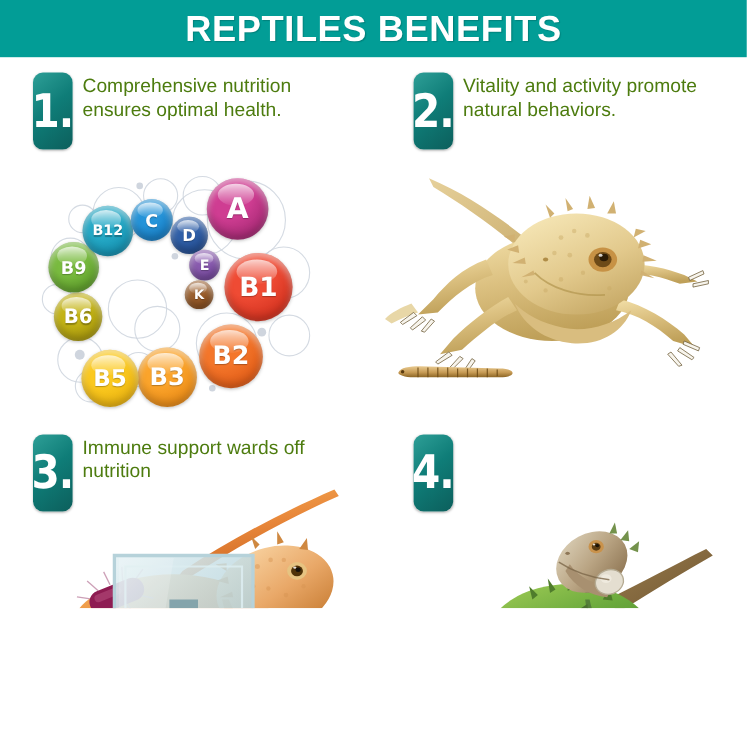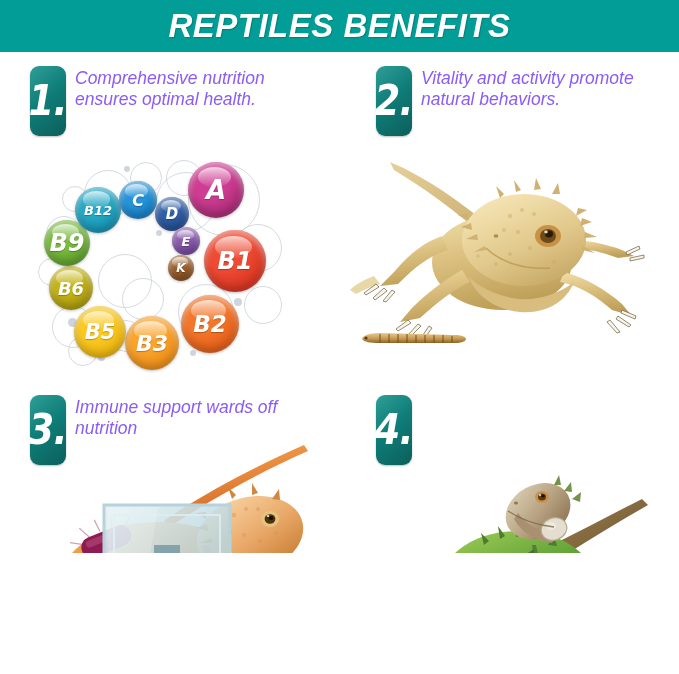--- a/index.html
+++ b/index.html
@@ -10,21 +10,20 @@
   }
   body {
     font-family: "Liberation Sans", sans-serif;
   }
   #page {
     position: relative;
     width: 679px;
     height: 553px;
     background: #ffffff;
     overflow: hidden;
-    font-style: italic;
   }
 
   
   #header-band {
     position: absolute;
     left: 0; top: 0;
     width: 679px;
     height: 52px;
     background: #029d96;
     display: flex;
@@ -77,21 +76,21 @@
   .badge-num {
     color: #ffffff;
     font-size: 42px;
     font-weight: bold;
     line-height: 1;
     font-family: "DejaVu Sans", sans-serif;
     letter-spacing: -1px;
     transform: scaleX(0.88);
   }
   .panel-text {
-    color: #8b5cf6;
+    color: #4d7c0f;
     font-size: 17.5px;
     line-height: 21px;
     font-weight: normal;
     max-width: 215px;
     padding-top: 2px;
     white-space: pre-line;
   }
 
   
   .art {
@@ -203,27 +202,27 @@
           </div>
           <div class="vit" style="left: 166px; top: 72px; width: 62px; height: 62px; font-size: 24px; background: radial-gradient(circle at 34% 26%, rgb(239, 75, 52) 0%, rgb(239, 75, 52) 38%, rgb(195, 36, 20) 100%);">
             <span>B1</span>
           </div>
           <div class="vit" style="left: 143px; top: 137px; width: 58px; height: 58px; font-size: 23px; background: radial-gradient(circle at 34% 26%, rgb(244, 118, 42) 0%, rgb(244, 118, 42) 38%, rgb(214, 77, 13) 100%);">
             <span>B2</span>
           </div>
           <div class="vit" style="left: 87px; top: 158px; width: 54px; height: 54px; font-size: 22px; background: radial-gradient(circle at 34% 26%, rgb(251, 164, 43) 0%, rgb(251, 164, 43) 38%, rgb(224, 125, 11) 100%);">
             <span>B3</span>
           </div>
-          <div class="vit" style="left: 36px; top: 148px; width: 52px; height: 52px; font-size: 21px; background: radial-gradient(circle at 34% 26%, rgb(251, 201, 31) 0%, rgb(251, 201, 31) 38%, rgb(224, 166, 8) 100%);">
+          <div class="vit" style="left: 36px; top: 160px; width: 52px; height: 52px; font-size: 21px; background: radial-gradient(circle at 34% 26%, rgb(251, 201, 31) 0%, rgb(251, 201, 31) 38%, rgb(224, 166, 8) 100%);">
             <span>B5</span>
           </div>
           <div class="vit" style="left: 11px; top: 108px; width: 44px; height: 44px; font-size: 18px; background: radial-gradient(circle at 34% 26%, rgb(196, 180, 21) 0%, rgb(196, 180, 21) 38%, rgb(152, 136, 10) 100%);">
             <span>B6</span>
           </div>
-          <div class="vit" style="left: 6px; top: 62px; width: 46px; height: 46px; font-size: 24px; background: radial-gradient(circle at 34% 26%, rgb(121, 187, 63) 0%, rgb(121, 187, 63) 38%, rgb(79, 141, 31) 100%);">
+          <div class="vit" style="left: 6px; top: 62px; width: 46px; height: 46px; font-size: 16px; background: radial-gradient(circle at 34% 26%, rgb(121, 187, 63) 0%, rgb(121, 187, 63) 38%, rgb(79, 141, 31) 100%);">
             <span>B9</span>
           </div>
           <div class="vit" style="left: 37px; top: 29px; width: 46px; height: 46px; font-size: 13px; background: radial-gradient(circle at 34% 26%, rgb(37, 169, 198) 0%, rgb(37, 169, 198) 38%, rgb(11, 127, 160) 100%);">
             <span>B12</span>
           </div>
           <div class="vit" style="left: 81px; top: 23px; width: 38px; height: 38px; font-size: 16px; background: radial-gradient(circle at 34% 26%, rgb(37, 148, 217) 0%, rgb(37, 148, 217) 38%, rgb(15, 108, 178) 100%);">
             <span>C</span>
           </div>
           <div class="vit" style="left: 117px; top: 39px; width: 34px; height: 34px; font-size: 15px; background: radial-gradient(circle at 34% 26%, rgb(47, 95, 168) 0%, rgb(47, 95, 168) 38%, rgb(27, 63, 125) 100%);">
             <span>D</span>

